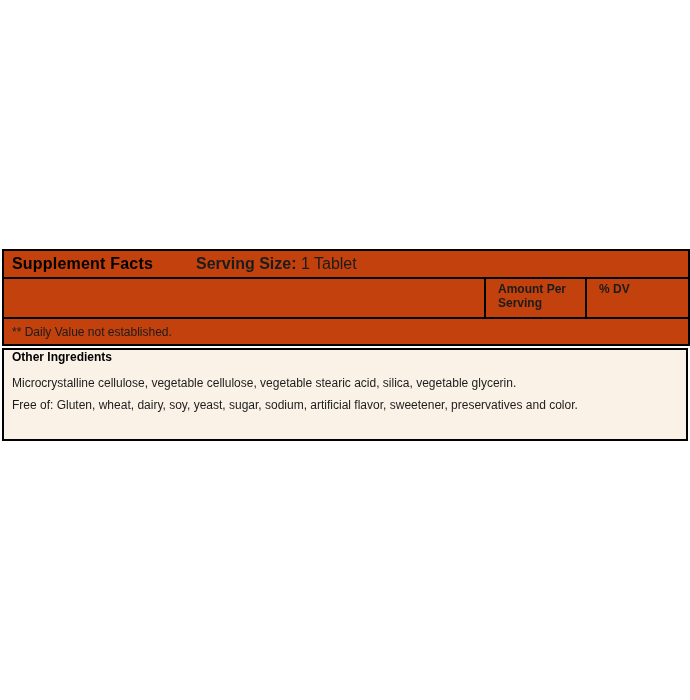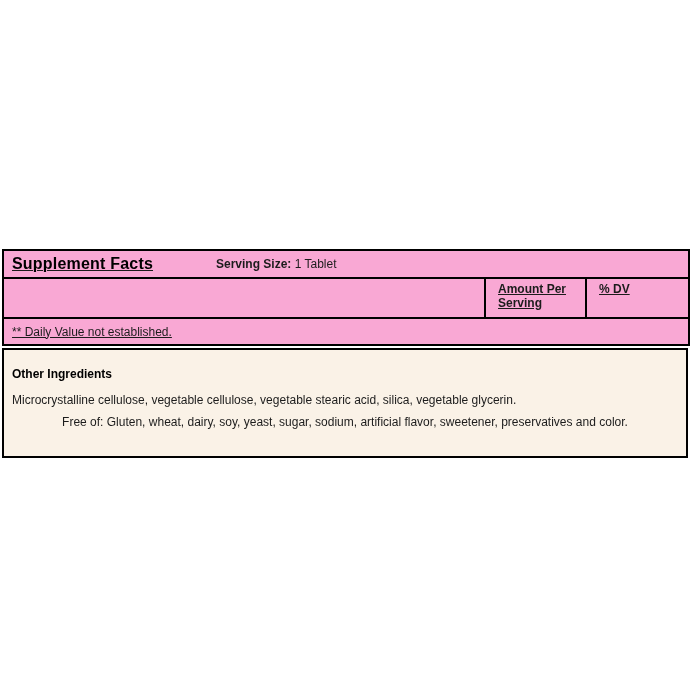--- a/index.html
+++ b/index.html
@@ -19,47 +19,46 @@
     position: absolute;
     top: 249px;
     left: 2px;
     width: 686px;
   }
   
   table.facts {
     width: 100%;
     border-collapse: collapse;
     table-layout: fixed;
-    background: #f9a8d4;
+    background: #c2410c;
     color: #1c1c1c;
     font-size: 12px;
-    text-decoration: underline;
   }
   table.facts td {
     border: 2px solid #000000;
     padding: 3px 8px;
     vertical-align: top;
   }
   tr.title-row td {
     height: 20px;
     position: relative;
     vertical-align: middle;
   }
   .facts-title {
     font-weight: bold;
     font-size: 16px;
     color: #000000;
     letter-spacing: 0.2px;
   }
   .serving {
     position: absolute;
-    left: 212px;
+    left: 192px;
     top: 50%;
     transform: translateY(-50%);
-    font-size: 12px;
+    font-size: 16px;
     white-space: nowrap;
   }
   .serving .lbl { font-weight: bold; }
   tr.colhead-row td {
     height: 32px;
     font-weight: bold;
     padding-left: 12px;
   }
   tr.data-row td {
     height: 32px;
@@ -68,31 +67,31 @@
     height: 19px;
     vertical-align: middle;
   }
   
   .other-box {
     margin-top: 2px;
     border: 2px solid #000000;
     background: #faf2e7;
     color: #1c1c1c;
     font-size: 12px;
-    padding: 17px 8px 9px 8px;
+    padding: 0 8px 9px 8px;
   }
   .other-heading {
     font-weight: bold;
     color: #000000;
     margin-bottom: 12px;
   }
   .other-line {
     margin-bottom: 8px;
   }
-  .other-line:last-child { margin-bottom: 18px; text-align: center; }
+  .other-line:last-child { margin-bottom: 18px; }
 </style>
 </head>
 <body>
 
 <div class="page">
   <div class="label-wrap">
 
     <table class="facts">
       <colgroup>
         <col style="width:482px">

